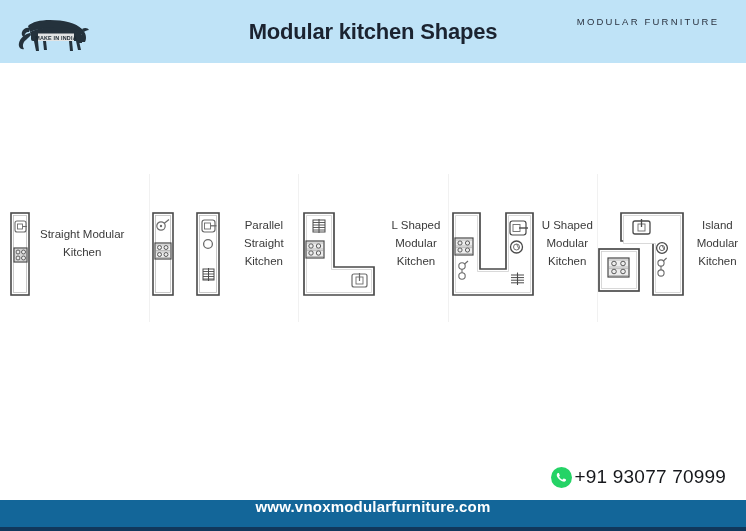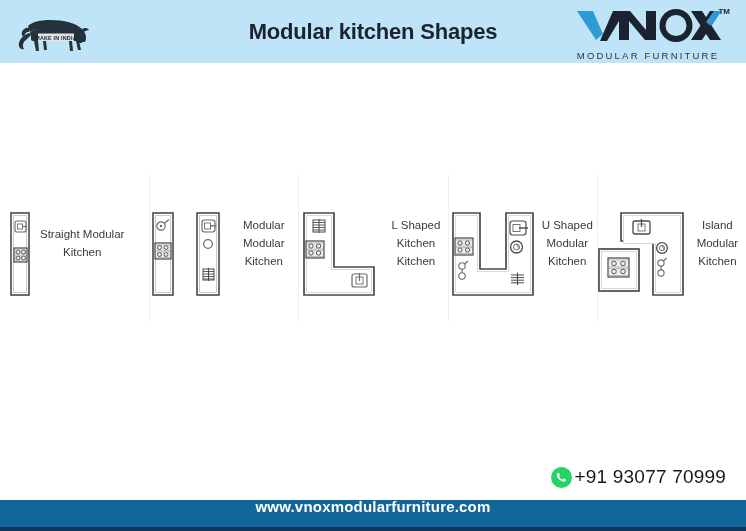--- a/index.html
+++ b/index.html
@@ -111,36 +111,20 @@
         <path d="M70 19 C73 17 76 18 77 20 C75 20 73 21 72 22 Z"></path>
       </g>
       <rect x="26" y="23.5" width="36" height="7.5" fill="#f2f2f2" opacity="0.92"></rect>
       <text x="44" y="29.6" text-anchor="middle" font-family="Liberation Sans, sans-serif" font-size="5.4" font-weight="bold" fill="#1a2730" letter-spacing="0.2">MAKE IN INDIA</text>
     </svg>
   </div>
 
   <div class="header-title">Modular kitchen Shapes</div>
 
   <div class="brand-logo">
-    <div class="brand-mark">
-      <svg width="150" height="34" viewBox="0 0 150 34">
-
-        <polygon points="4,3 20,3 30,26 23,32" fill="#2e9bd6"></polygon>
-        <polygon points="30,26 40,3 52,3 34,33 27,33" fill="#1b2330"></polygon>
-
-        <polygon points="46,3 57,3 73,22 73,3 83,3 83,32 72,32 56,13 56,32 46,32" fill="#1b2330"></polygon>
-
-        <circle cx="103" cy="17.5" r="13.5" fill="none" stroke="#1b2330" stroke-width="6"></circle>
-
-        <polygon points="118,3 129,3 148,32 137,32" fill="#1b2330"></polygon>
-        <polygon points="137,3 148,3 129,32 118,32" fill="#1b2330"></polygon>
-        <polygon points="133,14 141,3 148,3 138,18" fill="#2e9bd6"></polygon>
-      </svg>
-      <span class="brand-tm">TM</span>
-    </div>
     <div class="brand-sub">MODULAR FURNITURE</div>
   </div>
 </div>
 
 <div class="shapes-row">
 
   <div class="shape-col">
     <div class="shape-art">
       <svg width="40" height="86" viewBox="0 0 40 86">
         <rect x="11" y="2" width="18" height="82" fill="#fff" stroke="#4a4a4a" stroke-width="1.6"></rect>
@@ -197,21 +181,21 @@
         </g>
         <circle cx="59" cy="33" r="4.4" fill="none" stroke="#6b6b6b" stroke-width="1.3"></circle>
         <g>
           <rect x="54" y="58" width="11" height="11" fill="#fff" stroke="#4a4a4a" stroke-width="1"></rect>
           <path d="M54 60.5 H65 M54 63 H65 M54 65.5 H65 M54 68 H65" stroke="#4a4a4a" stroke-width="0.9"></path>
           <path d="M59.5 57 V70" stroke="#4a4a4a" stroke-width="1"></path>
         </g>
       </svg>
     </div>
     <div class="shape-label">
-      <span>Modular Modular</span><br>
+      <span>Parallel Straight</span><br>
       <span>Kitchen</span>
     </div>
   </div>
 
   <div class="shape-col">
     <div class="shape-art">
       <svg width="86" height="86" viewBox="0 0 86 86">
         <path d="M6 2 H36 V56 H76 V84 H6 Z" fill="#fff" stroke="#4a4a4a" stroke-width="1.7"></path>
         <path d="M8.5 4.5 H33.5 V58.5 H73.5 V81.5 H8.5 Z" fill="#fff" stroke="#cfcfcf" stroke-width="0.8"></path>
         <g>
@@ -228,21 +212,21 @@
           <path d="M8 32 H26 M8 38 H26 M8 39.6 H26 M8 45.5 H26" stroke="#8a8a8a" stroke-width="0.5"></path>
         </g>
         <g>
           <rect x="54" y="63" width="15" height="13" rx="2" fill="#fff" stroke="#6b6b6b" stroke-width="1.2"></rect>
           <rect x="58" y="66" width="7" height="7" fill="none" stroke="#6b6b6b" stroke-width="0.9"></rect>
           <path d="M61.5 62 V70" stroke="#6b6b6b" stroke-width="1.2"></path>
         </g>
       </svg>
     </div>
     <div class="shape-label">
-      <span>L Shaped Kitchen</span><br>
+      <span>L Shaped Modular</span><br>
       <span>Kitchen</span>
     </div>
   </div>
 
   <div class="shape-col">
     <div class="shape-art">
       <svg width="90" height="86" viewBox="0 0 90 86">
         <path d="M5 2 H32 V58 H58 V2 H85 V84 H5 Z" fill="#fff" stroke="#4a4a4a" stroke-width="1.7"></path>
         <path d="M7.5 4.5 H29.5 V60.5 H60.5 V4.5 H82.5 V81.5 H7.5 Z" fill="#fff" stroke="#cfcfcf" stroke-width="0.8"></path>
         <g>

